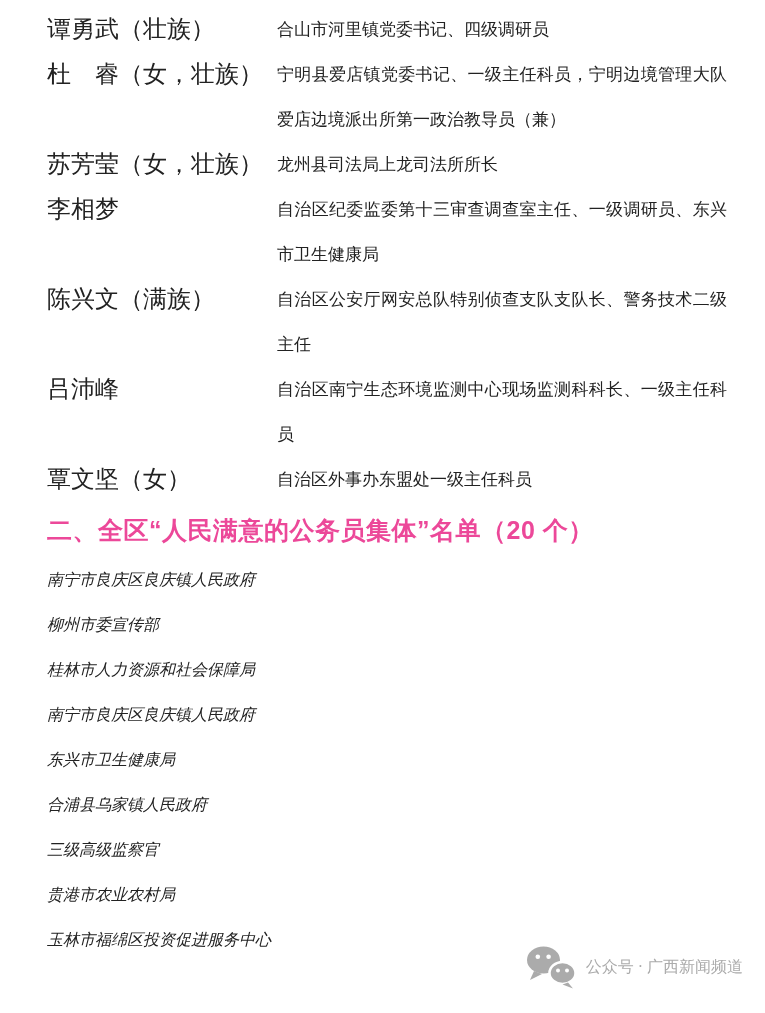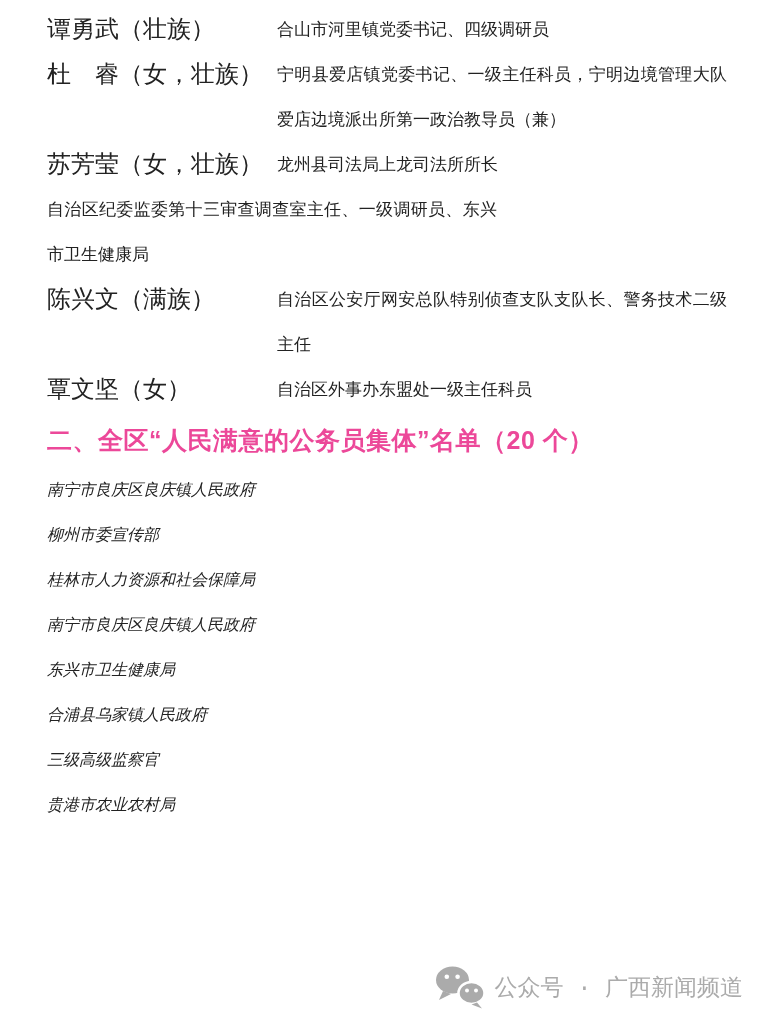--- a/index.html
+++ b/index.html
@@ -44,26 +44,26 @@
     letter-spacing: 0.5px;
   }
   .collective {
     font-size: 16px;
     line-height: 45px;
     font-style: italic;
   }
   .watermark {
     position: absolute;
     right: 22px;
-    bottom: 4px;
+    bottom: 24px;
     display: flex;
     align-items: center;
     gap: 9px;
-    font-family: Liberation Mono, monospace;
-    font-size: 23px;
+    font-family: Liberation Serif, serif;
+    font-size: 16px;
     color: #ababab;
     user-select: none;
   }
   .wm-icon { display: inline-flex; }
 </style>
 </head>
 <body>
 
 <div class="page">
   <div class="content">
@@ -74,41 +74,47 @@
     </div>
     <div class="entry">
       <div class="name-cell">杜　睿（女，壮族）</div>
       <div class="pos-cell">宁明县爱店镇党委书记、一级主任科员，宁明边境管理大队爱店边境派出所第一政治教导员（兼）</div>
     </div>
     <div class="entry">
       <div class="name-cell">苏芳莹（女，壮族）</div>
       <div class="pos-cell">龙州县司法局上龙司法所所长</div>
     </div>
     <div class="entry">
+      <div class="name-cell">李相梦</div>
       <div class="pos-cell">自治区纪委监委第十三审查调查室主任、一级调研员、东兴市卫生健康局</div>
     </div>
     <div class="entry">
       <div class="name-cell">陈兴文（满族）</div>
       <div class="pos-cell">自治区公安厅网安总队特别侦查支队支队长、警务技术二级主任</div>
+    </div>
+    <div class="entry">
+      <div class="name-cell">吕沛峰</div>
+      <div class="pos-cell">自治区南宁生态环境监测中心现场监测科科长、一级主任科员</div>
     </div>
     <div class="entry">
       <div class="name-cell">覃文坚（女）</div>
       <div class="pos-cell">自治区外事办东盟处一级主任科员</div>
     </div>
 
     <div class="heading">二、全区“人民满意的公务员集体”名单（20 个）</div>
 
     <div class="collective">南宁市良庆区良庆镇人民政府</div>
     <div class="collective">柳州市委宣传部</div>
     <div class="collective">桂林市人力资源和社会保障局</div>
     <div class="collective">南宁市良庆区良庆镇人民政府</div>
     <div class="collective">东兴市卫生健康局</div>
     <div class="collective">合浦县乌家镇人民政府</div>
     <div class="collective">三级高级监察官</div>
     <div class="collective">贵港市农业农村局</div>
+    <div class="collective">玉林市福绵区投资促进服务中心</div>
 
   </div>
 
   <div class="watermark">
     <span class="wm-icon">
       <svg width="52" height="44" viewBox="0 0 52 44" xmlns="http://www.w3.org/2000/svg">
         <g fill="#ababab">
           <ellipse cx="18.5" cy="15" rx="16.5" ry="13.5"></ellipse>
           <polygon points="9,26 5,35 17,29"></polygon>
         </g>

